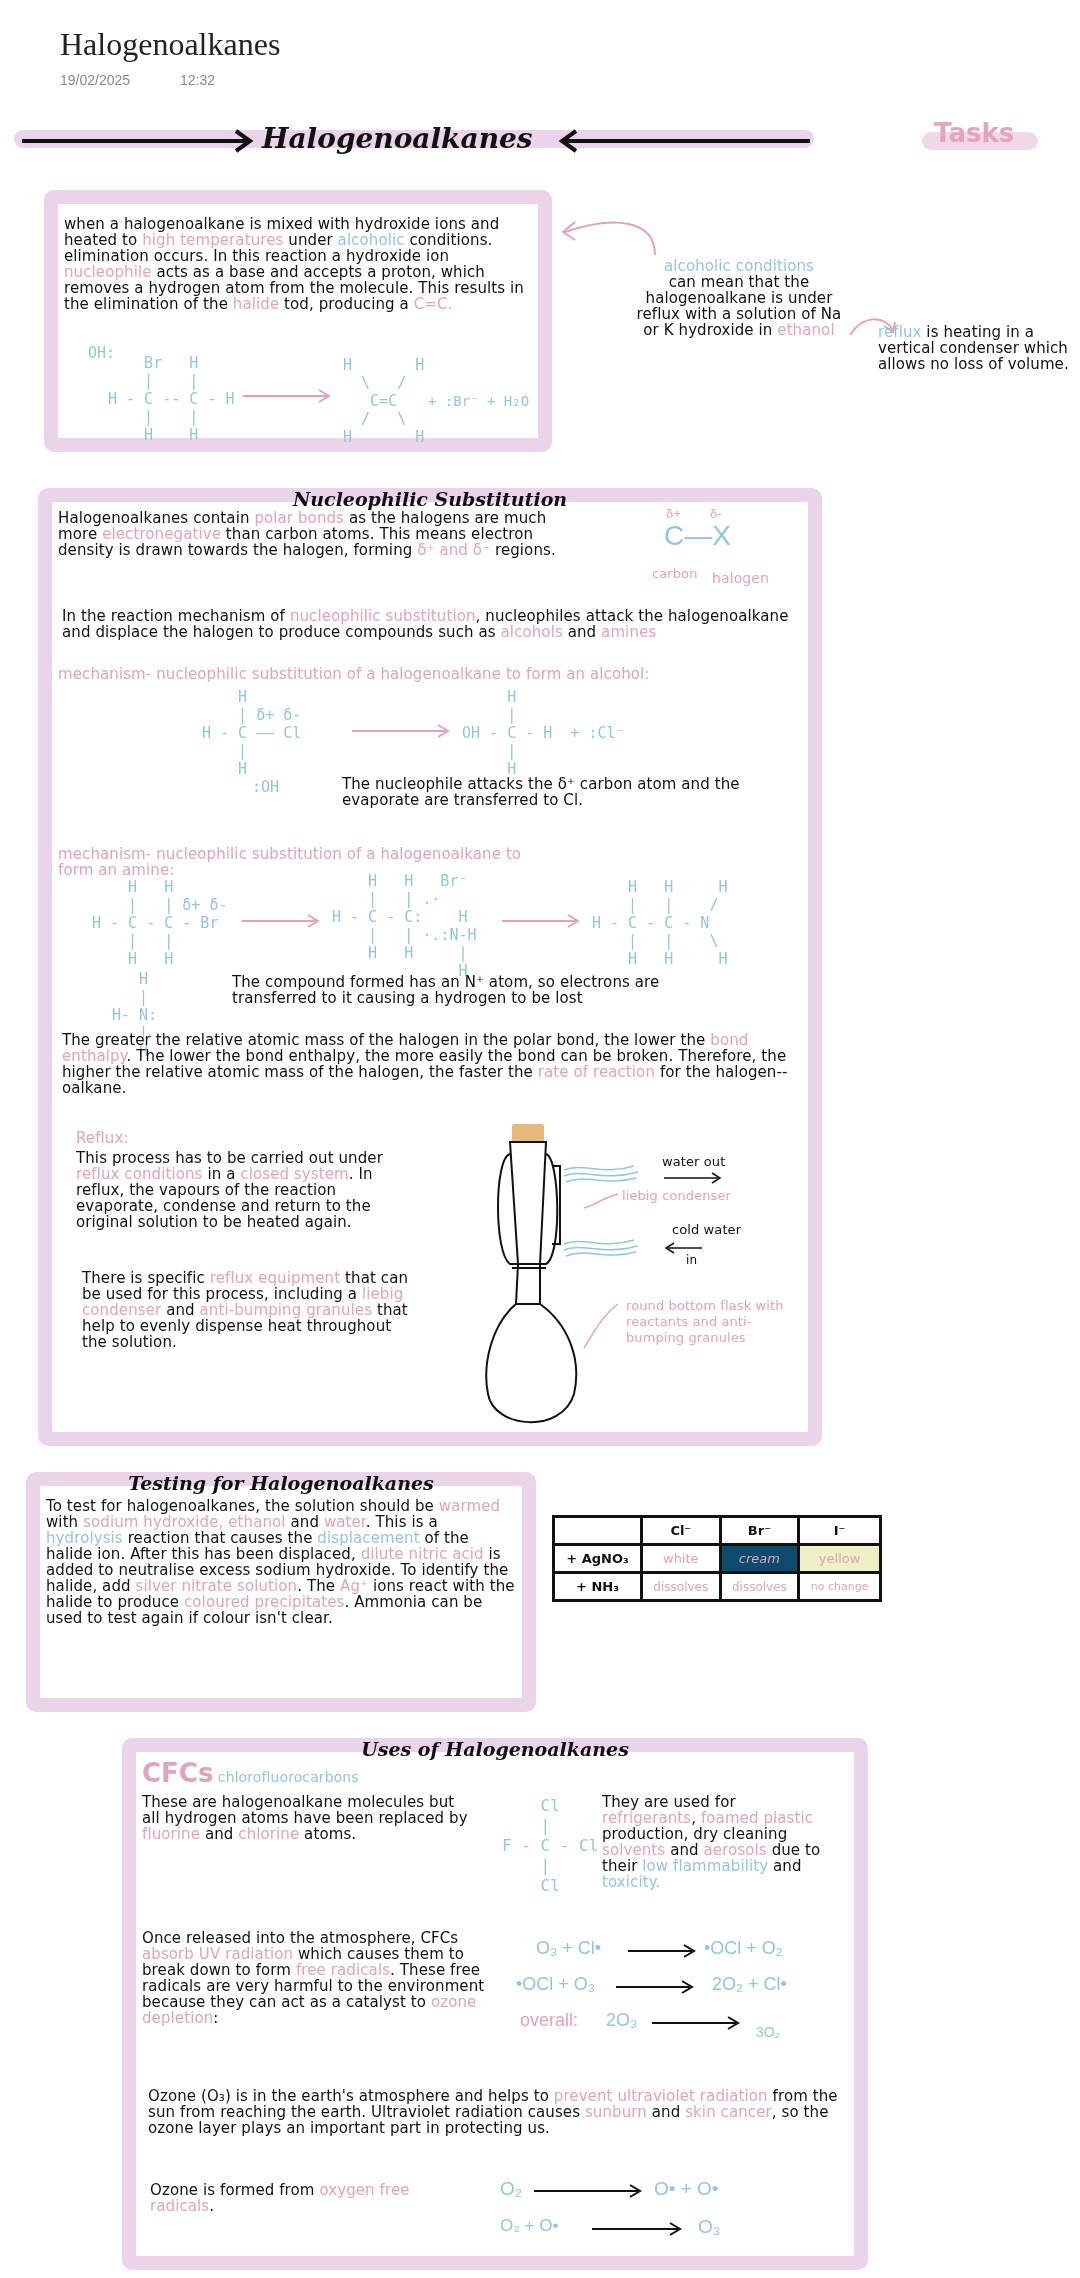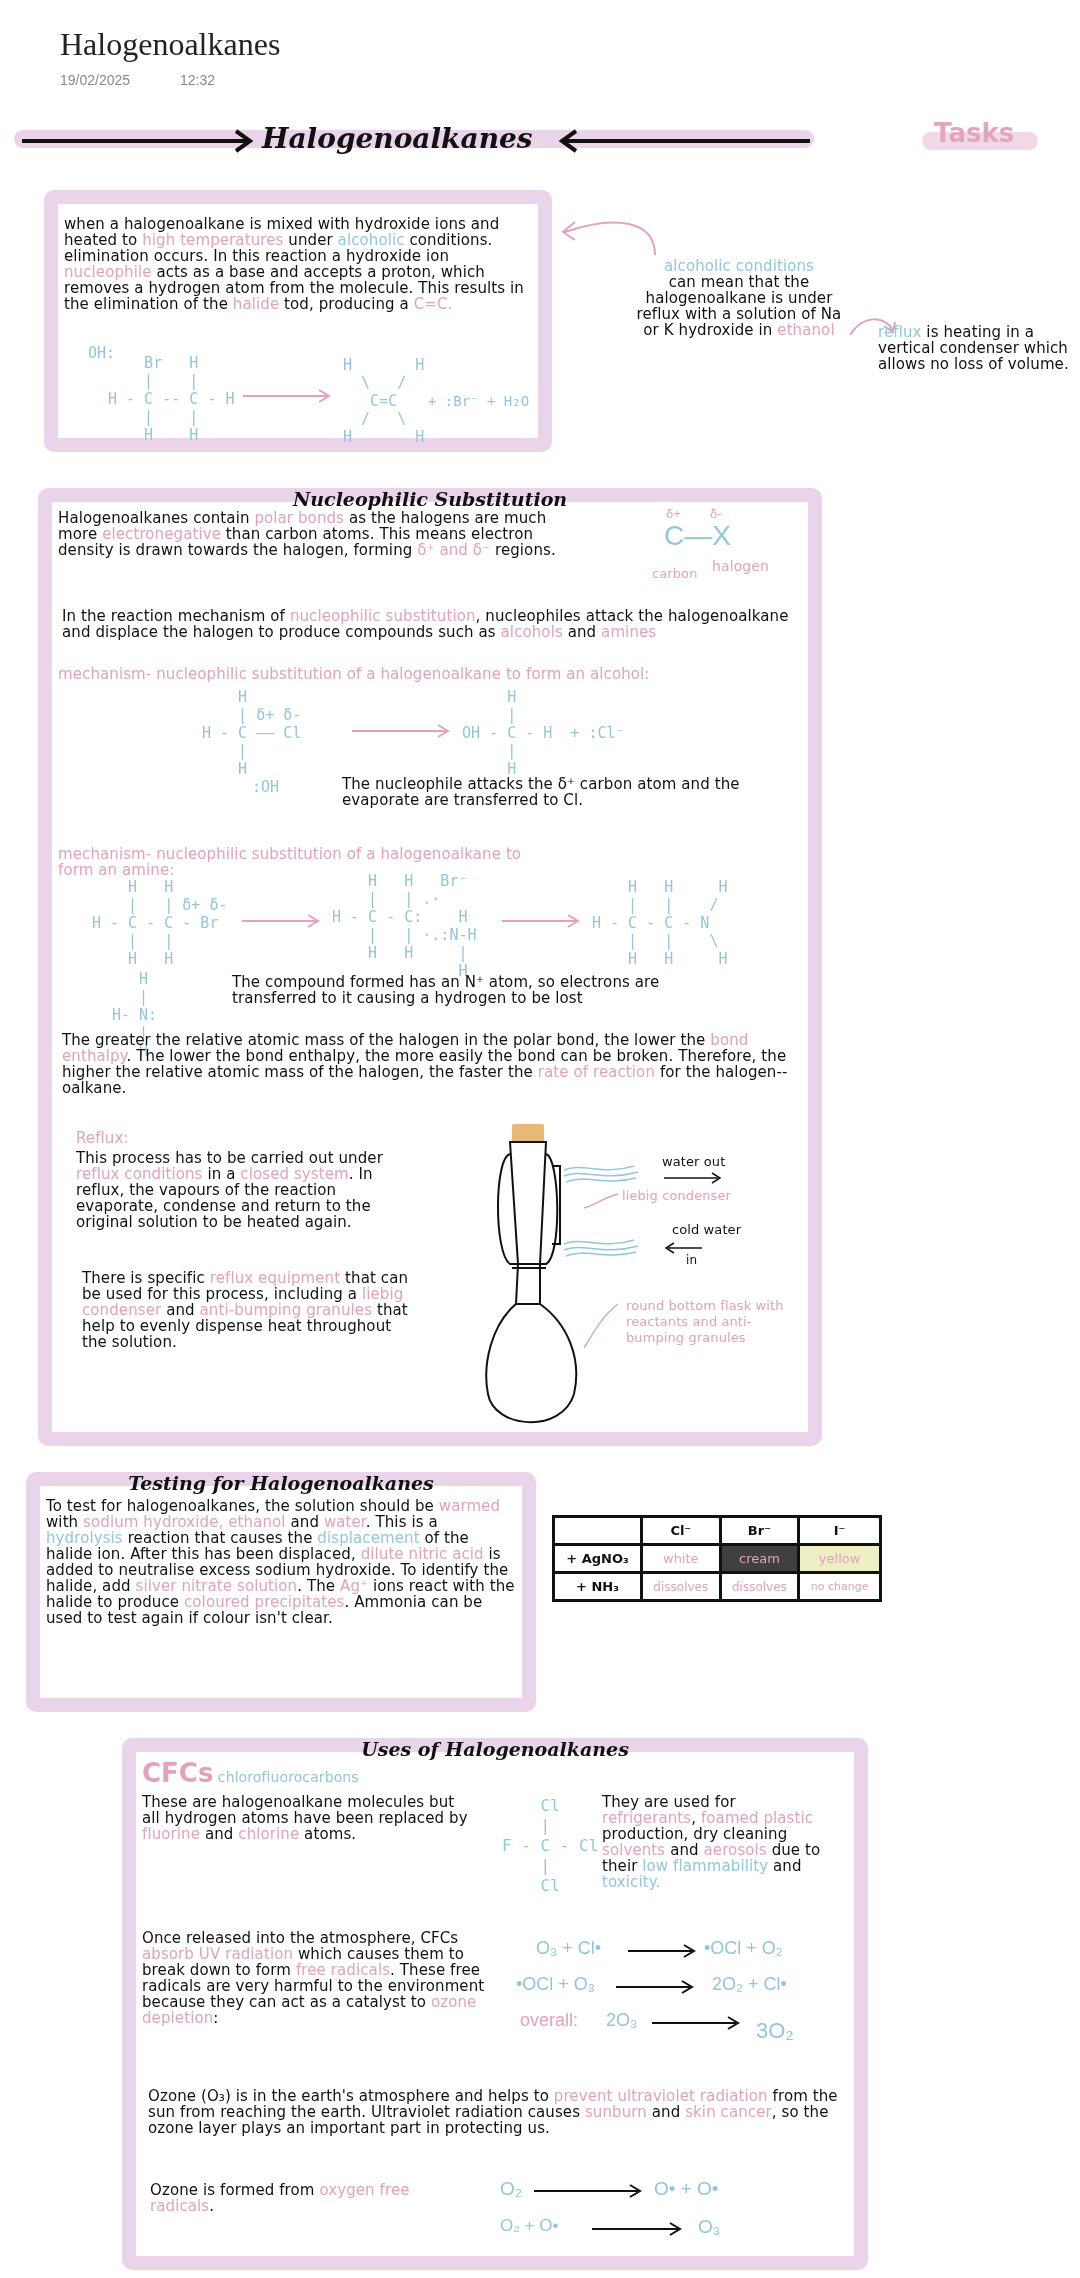--- a/index.html
+++ b/index.html
@@ -85,21 +85,21 @@
 
 <div class="abs box" style="left:38px; top:488px; width:784px; height:958px;">
   <div class="abs box-title" style="left:0; top:-14px; width:756px;">Nucleophilic Substitution</div>
   <p class="abs hand" style="left:6px; top:8px; width:520px;"><span>Halogenoalkanes contain </span><span class="pink">polar bonds</span><span> as the halogens are much more </span><span class="pink">electronegative</span><span> than carbon atoms. This means electron density is drawn towards the halogen, forming </span><span class="pink">δ⁺ and δ⁻</span><span> regions.</span></p>
 
   <div class="abs" style="left:600px; top:4px; width:150px; height:90px;">
     <div class="abs pink" style="left:14px; top:0; font-size:13px;">δ+</div>
     <div class="abs pink" style="left:58px; top:0; font-size:13px;">δ-</div>
     <div class="abs blue" style="left:12px; top:14px; font-size:28px;">C—X</div>
     <div class="abs pink hand" style="left:0; top:60px; font-size:13px;">carbon</div>
-    <div class="abs pink hand" style="left:60px; top:52px; font-size:14px;">halogen</div>
+    <div class="abs pink hand" style="left:60px; top:64px; font-size:14px;">halogen</div>
   </div>
 
   <p class="abs hand" style="left:10px; top:106px; width:740px;"><span>In the reaction mechanism of </span><span class="pink">nucleophilic substitution</span><span>, nucleophiles attack the halogenoalkane and displace the halogen to produce compounds such as </span><span class="pink">alcohols</span><span> and </span><span class="pink">amines</span></p>
 
   <div class="abs hand pink" style="left:6px; top:164px; width:740px;">mechanism- nucleophilic substitution of a halogenoalkane to form an alcohol:</div>
   <div class="abs chem" style="left:150px; top:186px;">    H
     | δ+ δ-
 H - C —— Cl
     |
     H</div>
@@ -198,21 +198,21 @@
   <tbody>
       <tr>
     <th style="width:88px;"></th>
     <th>Cl⁻</th>
     <th>Br⁻</th>
     <th>I⁻</th>
   </tr>
   <tr>
     <td class="row-h">+ AgNO₃</td>
     <td class="val">white</td>
-    <td class="val" style="background:#404040;">cream</td>
+    <td class="val" style="background:#0c4a6e;font-style:italic;">cream</td>
     <td class="val" style="background:#eef0c4;">yellow</td>
   </tr>
   <tr>
     <td class="row-h">+ NH₃</td>
     <td class="val" style="font-size:12px;">dissolves</td>
     <td class="val" style="font-size:12px;">dissolves</td>
     <td class="val" style="font-size:11px; line-height:12px;">no change</td>
   </tr>
 </tbody>
   </table>
@@ -250,21 +250,21 @@
         </svg>
       <span class="blue" style="position:absolute; left:196px; top:0; font-size:18px;">2O₂ + Cl•</span>
     </div>
     <div style="position:relative; height:36px;">
       <span class="pink" style="position:absolute; left:4px; top:0; font-size:18px;">overall:</span>
       <span class="blue" style="position:absolute; left:90px; top:0; font-size:18px;">2O₃</span>
       <svg style="position:absolute; left:136px; top:6px;" width="90" height="14">
           <line x1="0" y1="7" x2="84" y2="7" stroke="#111" stroke-width="2"></line>
           <polyline points="76,1 86,7 76,13" fill="none" stroke="#111" stroke-width="2"></polyline>
         </svg>
-      <span class="blue" style="position:absolute; left:240px; top:8px; font-size:22px;">3O₂</span>
+      <span class="blue" style="position:absolute; left:240px; top:14px; font-size:14px;">3O₂</span>
     </div>
   </div>
 
   <p class="abs hand" style="left:12px; top:336px; width:700px;"><span>Ozone (O₃) is in the earth's atmosphere and helps to </span><span class="pink">prevent ultraviolet radiation</span><span> from the sun from reaching the earth. Ultraviolet radiation causes </span><span class="pink">sunburn</span><span> and </span><span class="pink">skin cancer</span><span>, so the ozone layer plays an important part in protecting us.</span></p>
 
   <p class="abs hand" style="left:14px; top:430px; width:270px;"><span>Ozone is formed from </span><span class="pink">oxygen free radicals</span><span>.</span></p>
   <div class="abs" style="left:364px; top:426px; width:330px;">
     <div style="position:relative; height:38px;">
       <span class="blue" style="position:absolute; left:0; top:0; font-size:19px;">O₂</span>
       <svg style="position:absolute; left:34px; top:6px;" width="110" height="14">

